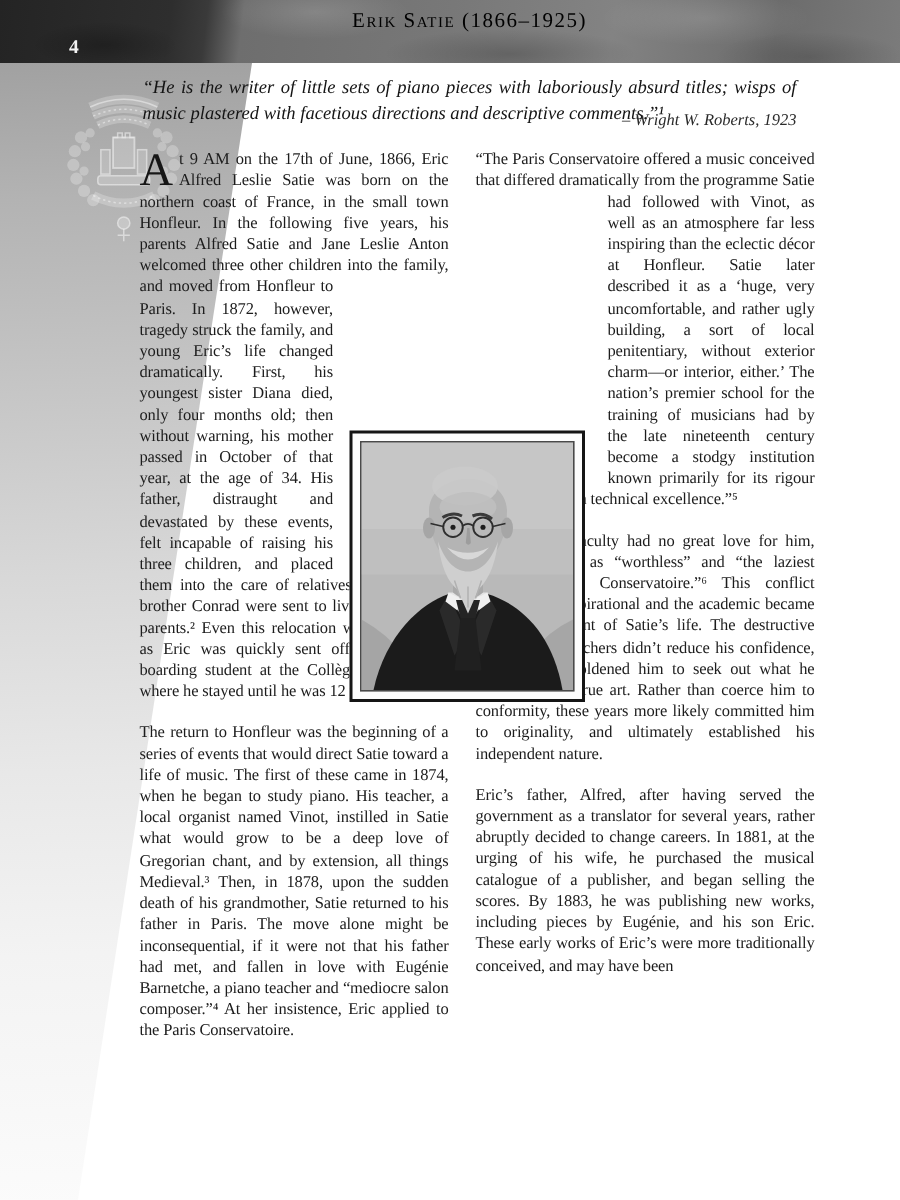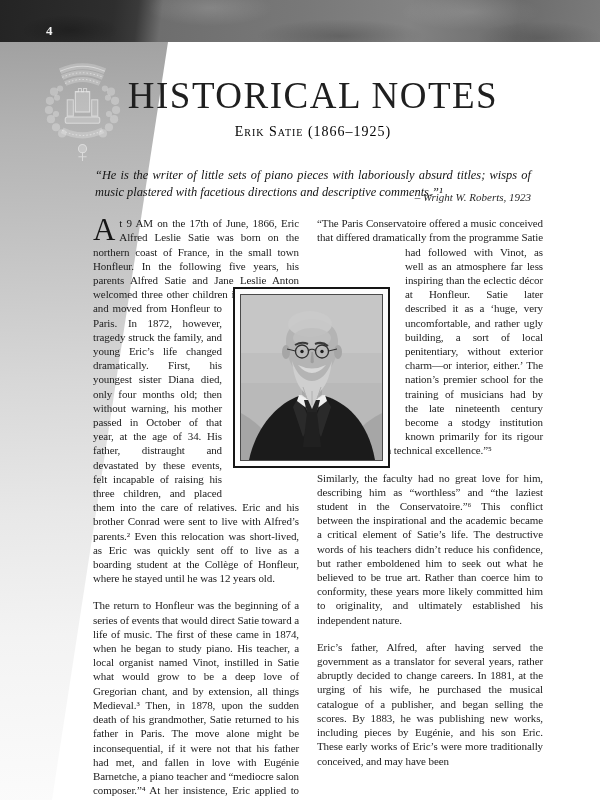--- a/index.html
+++ b/index.html
@@ -99,21 +99,20 @@
       <rect x="59" y="44" width="6" height="16" stroke-width="1" fill="#ffffff" fill-opacity="0.2"></rect>
       <rect x="33" y="61" width="34" height="6" rx="2" stroke-width="1" fill="#ffffff" fill-opacity="0.25"></rect>
       <path d="M30,74 Q50,84 70,74" stroke-width="6" stroke-opacity="0.30"></path>
       <path d="M30,74 Q50,84 70,74" stroke-width="1" stroke-dasharray="1.5 2"></path>
       <circle cx="50" cy="92" r="4" stroke-width="1" fill="#ffffff" fill-opacity="0.3"></circle>
       <path d="M50,96 L50,104 M46,100 L54,100" stroke-width="1"></path>
     </g>
   </svg>
 
   <div class="content">
-    <h1 class="title">HISTORICAL NOTES</h1>
     <h2 class="subtitle">Erik Satie (1866–1925)</h2>
 
     <div class="quote-block">
       <div class="quote-text">“He is the writer of little sets of piano pieces with laboriously absurd titles; wisps of music plastered with facetious directions and descriptive comments.”¹</div>
 
       <div class="quote-attbreak"></div>
       <div class="quote-attbreak quote-attbreak"></div>
       <div class="quote-attbreak quote-attbreak quote-attbreak"></div>
       <div class="quote-attbreak quote-attbreak quote-attbreak quote-attbreak"></div>
       <div class="quote-attbreak quote-attbreak quote-attbreak quote-attbreak quote-attbreak"></div>

